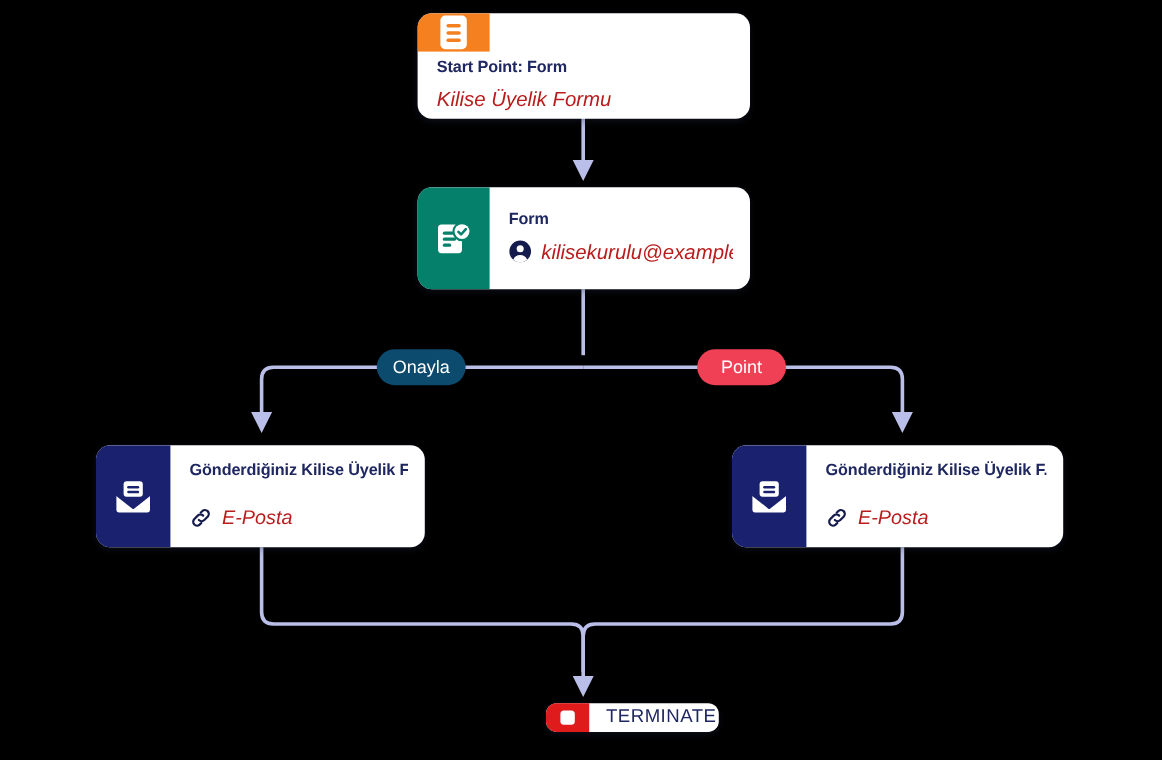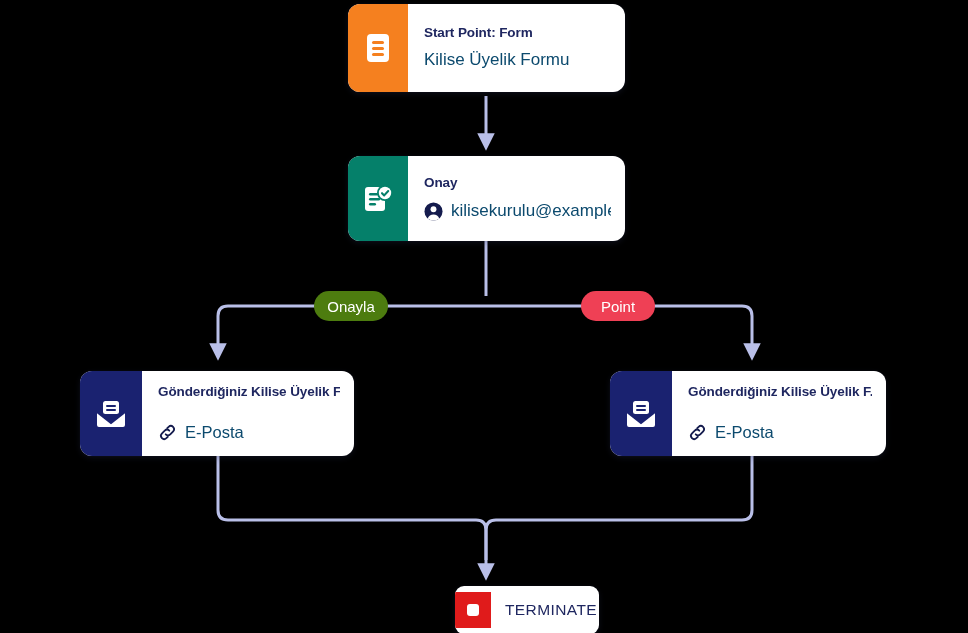--- a/index.html
+++ b/index.html
@@ -69,59 +69,60 @@
     color: #1f2760;
     letter-spacing: -0.1px;
     white-space: nowrap;
     overflow: hidden;
     line-height: 1.25;
   }
 
   .node-sub {
     font-size: 17px;
     font-weight: normal;
-    color: #0c4a6e;
+    color: #b91c1c;
     white-space: nowrap;
     overflow: hidden;
     line-height: 1.3;
     display: flex;
-    align-items: center;
+    align-items: flex-start;
     gap: 8px;
+    font-style: italic;
   }
 
   .node-sub .sub-text {
     overflow: hidden;
     text-overflow: clip;
     white-space: nowrap;
   }
 
   .sub-icon {
     flex: 0 0 auto;
     display: inline-flex;
     align-items: center;
     justify-content: center;
   }
 
   
-  #node-start        { left: 348px; top: 4px;   width: 277px; height: 88px; }
+  #node-start        { left: 348px; top: 11px;   width: 277px; height: 88px; flex-direction: column; }
   #node-start .node-icon { width: 60px; background: #f5801f; }
   #node-start .node-title { margin-bottom: 7px; }
 
   #node-approval     { left: 348px; top: 156px; width: 277px; height: 85px; }
   #node-approval .node-icon { width: 60px; background: #05806a; }
   #node-approval .node-title { margin-bottom: 9px; }
 
   #node-email-left   { left: 80px;  top: 371px; width: 274px; height: 85px; }
   #node-email-right  { left: 610px; top: 371px; width: 276px; height: 85px; }
   .node-email .node-icon { width: 62px; background: #1a2270; }
   .node-email .node-title { margin-bottom: 9px; }
   .node-email .node-sub { font-size: 16.5px; margin-top: 12px; }
 
   #node-terminate {
-    left: 455px; top: 586px; width: 144px; height: 48px;
+    left: 455px; top: 586px; width: 144px; height: 24px;
     border-radius: 9px;
     align-items: center;
   }
   #node-terminate .node-icon { width: 36px; height: 36px; background: #e01b1b; }
   #node-terminate .term-label {
     font-size: 15.5px;
     color: #1f2760;
     letter-spacing: 0.4px;
     padding-left: 14px;
     white-space: nowrap;
@@ -134,21 +135,21 @@
     display: flex;
     align-items: center;
     justify-content: center;
     border-radius: 999px;
     color: #ffffff;
     font-size: 15px;
     font-weight: normal;
     white-space: nowrap;
     box-sizing: border-box;
   }
-  #pill-approve { left: 314px; top: 291px; width: 74px; height: 30px; background: #4d7c0f; }
+  #pill-approve { left: 314px; top: 291px; width: 74px; height: 30px; background: #0c4a6e; }
   #pill-reject  { left: 581px; top: 291px; width: 74px; height: 30px; background: #ef4055; }
 
   
   .ico { display: block; }
 </style>
 </head>
 <body>
 
 <div id="canvas">
 
@@ -198,21 +199,21 @@
         <path d="M6 4 h14 a3 3 0 0 1 3 3 v18 a3 3 0 0 1 -3 3 h-14 a3 3 0 0 1 -3 -3 v-18 a3 3 0 0 1 3 -3 z" fill="#ffffff"></path>
         <rect x="7" y="10" width="9" height="2.6" rx="1.3" fill="#05806a"></rect>
         <rect x="7" y="15" width="11" height="2.6" rx="1.3" fill="#05806a"></rect>
         <rect x="7" y="20" width="7" height="2.6" rx="1.3" fill="#05806a"></rect>
         <circle cx="23" cy="10" r="8" fill="#05806a"></circle>
         <circle cx="23" cy="10" r="6.2" fill="#ffffff"></circle>
         <path d="M20 10.2 l2.2 2.2 l4 -4.4" fill="none" stroke="#05806a" stroke-width="2.1" stroke-linecap="round" stroke-linejoin="round"></path>
       </svg>
     </div>
     <div class="node-body">
-      <div class="node-title">Onay</div>
+      <div class="node-title">Form</div>
       <div class="node-sub">
         <span class="sub-icon">
           <svg class="ico" width="19" height="19" viewBox="0 0 20 20">
             <circle cx="10" cy="10" r="9.5" fill="#141b4d"></circle>
             <circle cx="10" cy="7.6" r="3.1" fill="#ffffff"></circle>
             <path d="M3.9 17.3 a6.6 6.6 0 0 1 12.2 0 a9.5 9.5 0 0 1 -12.2 0 z" fill="#ffffff"></path>
           </svg>
         </span>
         <span class="sub-text">kilisekurulu@example....</span>
       </div>

